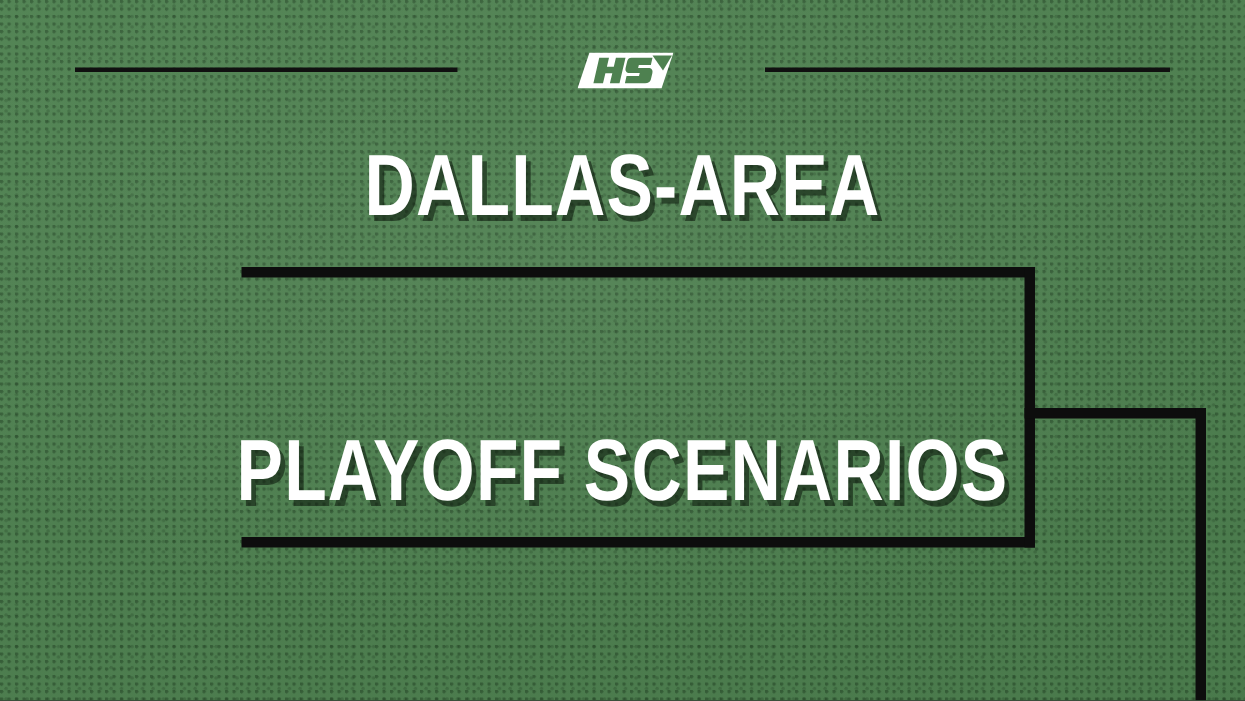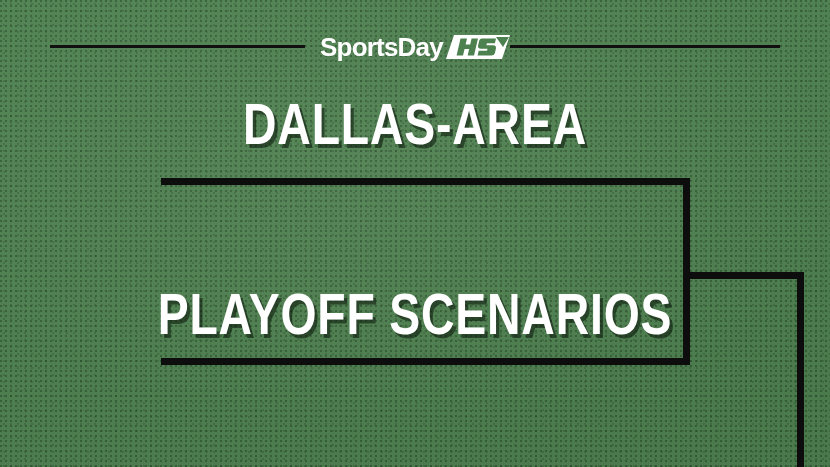--- a/index.html
+++ b/index.html
@@ -151,21 +151,20 @@
 
   <div class="texture"></div>
   <div class="texture2"></div>
   <div class="vignette"></div>
 
   <div class="header">
     <div class="rule rule-left"></div>
     <div class="rule rule-right"></div>
 
     <div class="logo">
-      <span class="logo-word">SportsDay</span>
 
       <span class="logo-badge">
         <svg width="64" height="24" viewBox="0 0 64 24" aria-hidden="true">
 
           <polygon points="8,0 64,0 56,24 0,24" fill="#ffffff"></polygon>
           <polygon points="50,2 63,2 57,12" fill="#4e8150"></polygon>
 
           <g fill="#4e8150">
 
             <polygon points="14.5,3.5 21,3.5 19.6,9.5 24.2,9.5 25.6,3.5 32,3.5 28,20.5 21.6,20.5 23.2,13.9 18.6,13.9 17,20.5 10.6,20.5"></polygon>

